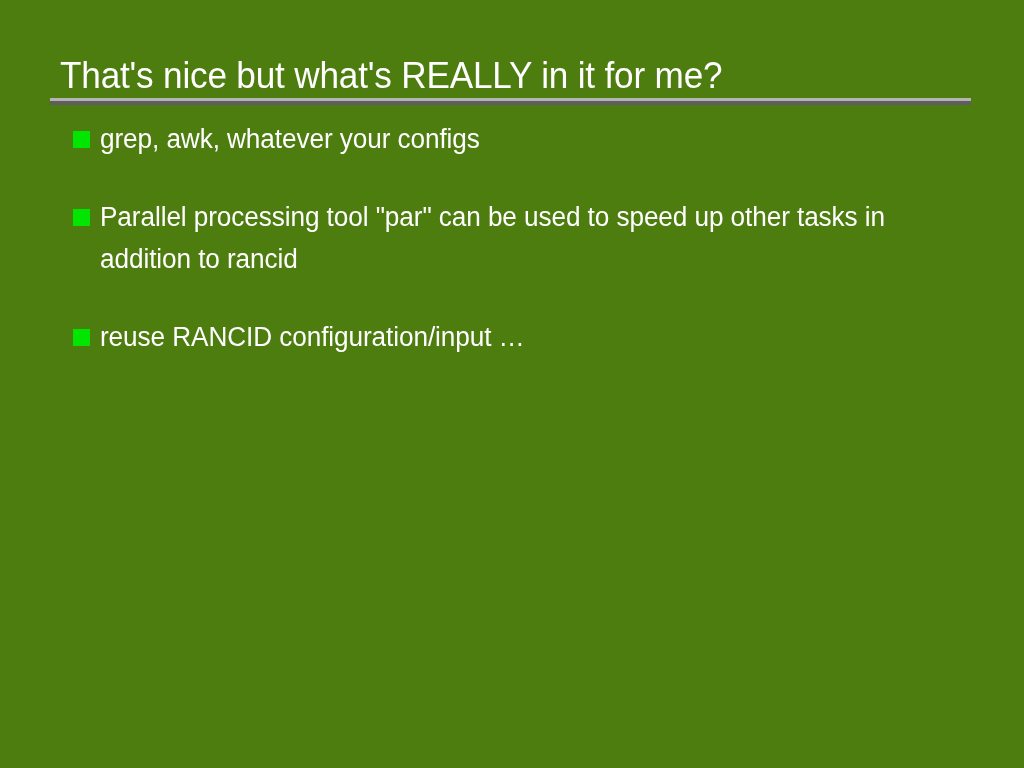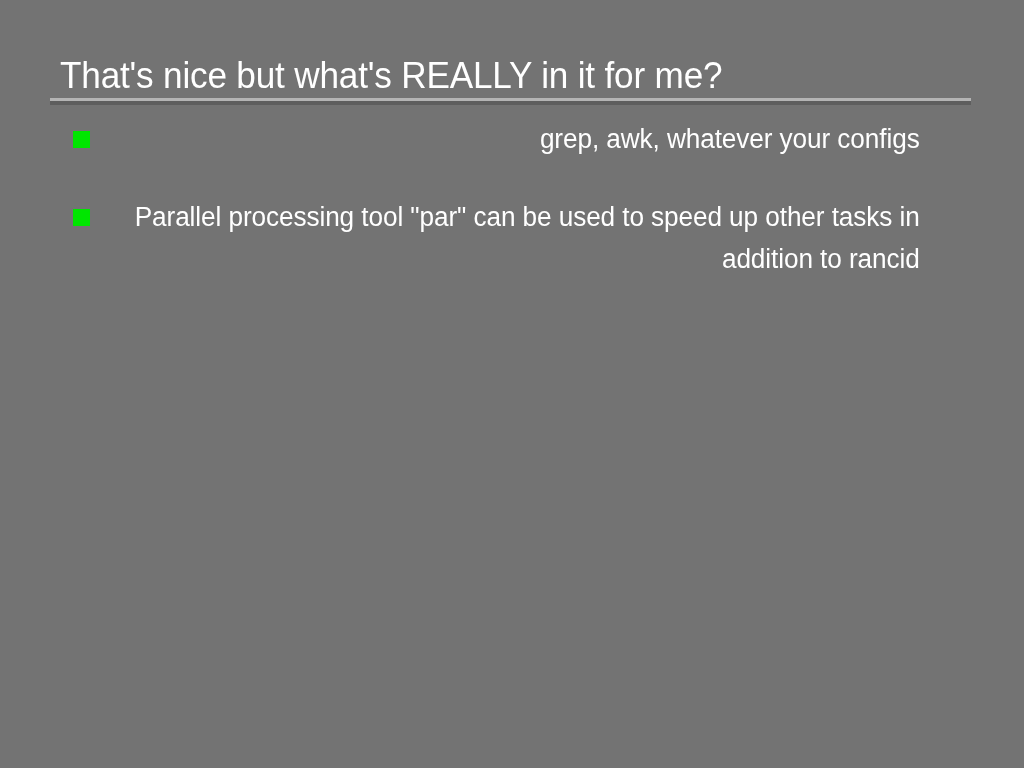--- a/index.html
+++ b/index.html
@@ -10,21 +10,21 @@
   body {
     width: 1024px;
     height: 768px;
     overflow: hidden;
     font-family: "Liberation Sans", "DejaVu Sans", sans-serif;
   }
   .slide {
     position: relative;
     width: 1024px;
     height: 768px;
-    background: #737373;
+    background: #4d7c0f;
     box-sizing: border-box;
   }
   .slide-title {
     position: absolute;
     left: 60px;
     top: 54px;
     width: 920px;
     color: #ffffff;
     font-size: 37px;
     font-weight: 400;
@@ -52,21 +52,20 @@
     background: #5e5e5e;
   }
   .bullet-list {
     position: absolute;
     left: 0;
     top: 118px;
     width: 1024px;
     list-style: none;
     margin: 0;
     padding: 0;
-    text-align: right;
   }
   .bullet-item {
     position: relative;
     margin: 0 0 36px 0;
     padding: 0 0 0 100px;
     min-height: 34px;
   }
   .bullet-marker {
     position: absolute;
     left: 73px;
@@ -100,15 +99,19 @@
 
   <ul class="bullet-list">
     <li class="bullet-item">
       <span class="bullet-marker"></span>
       <span class="bullet-text">grep, awk, whatever your configs</span>
     </li>
     <li class="bullet-item">
       <span class="bullet-marker"></span>
       <span class="bullet-text">Parallel processing tool "par" can be used to speed up other tasks in addition to rancid</span>
     </li>
+    <li class="bullet-item">
+      <span class="bullet-marker"></span>
+      <span class="bullet-text">reuse RANCID configuration/input …</span>
+    </li>
   </ul>
 
 </div>
 
 </body></html>

